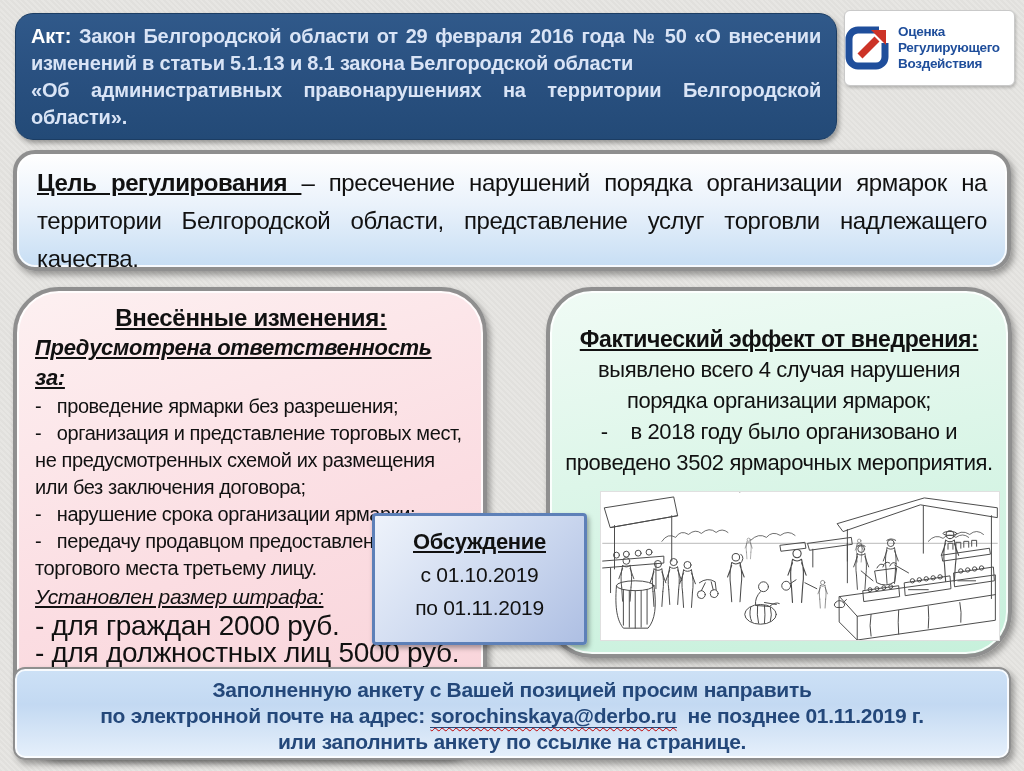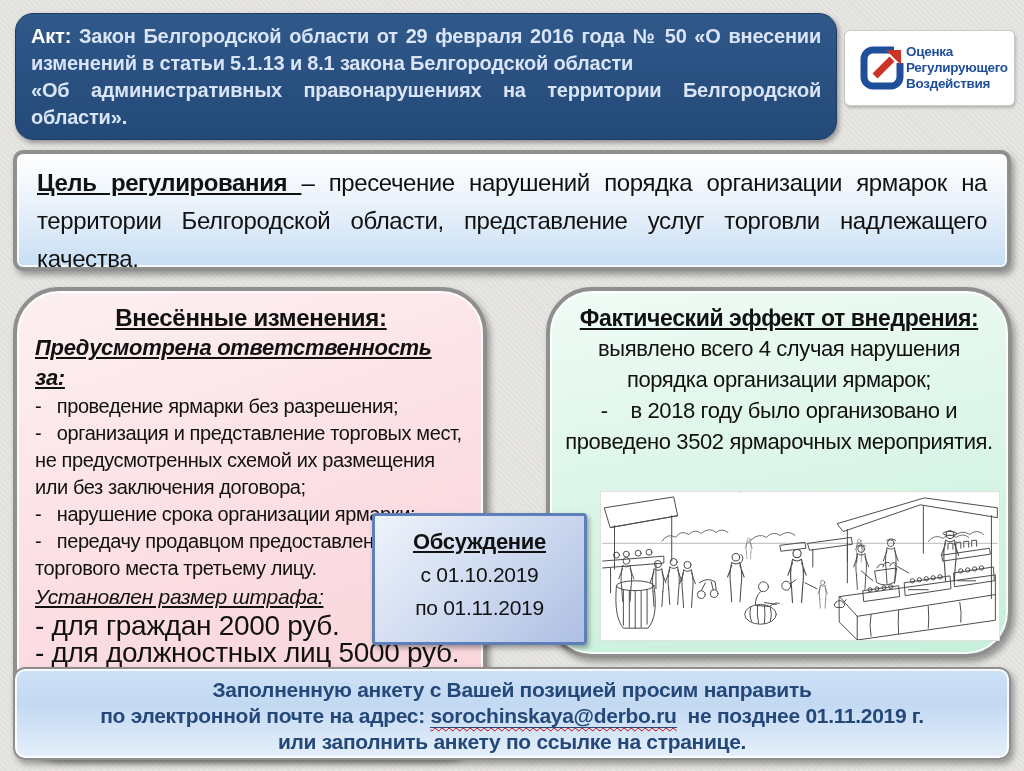--- a/index.html
+++ b/index.html
@@ -19,34 +19,33 @@
     box-shadow:2px 3px 5px rgba(0,0,0,.35);
     padding:9px 15px 6px 15px;
   }
   .header-box p{ text-align:justify; font-weight:bold; font-size:20px; line-height:27px; letter-spacing:-0.2px;}
   .act-label{ color:#ffffff; }
   .act-text{ color:#d9e4f6; }
   
   .logo-box{
     position:absolute; left:844px; top:10px; width:171px; height:76px;
     background:#ffffff; border-radius:6px; border:1px solid #c9c9c9;
-    display:flex; align-items:center; padding:6px 6px 6px 15px;
+    display:flex; align-items:center; gap:7px; padding:6px 6px 6px 0;
     box-shadow:1px 2px 3px rgba(0,0,0,.2);
-    margin-top:20px;
   }
   .logo-text{ display:flex; flex-direction:column; }
   .logo-text span{ color:#1f4e9b; font-weight:bold; font-size:13.5px; line-height:16px; letter-spacing:-0.3px;}
   
   .panel{
     position:absolute; border:4px solid #8f8f8f;
     box-shadow:3px 4px 6px rgba(0,0,0,.35), inset 0 0 0 2px rgba(255,255,255,.85);
   }
   
   .goal-box{
-    left:13px; top:150px; width:998px; height:121px; border-radius:10px;
+    left:13px; top:150px; width:998px; height:121px; border-radius:22px;
     background:linear-gradient(180deg,#ffffff 0%, #eaf2fb 45%, #c7def4 100%);
     padding:10px 20px 6px 20px;
   }
   .goal-box p{ text-align:justify; font-size:24px; line-height:38px; color:#111; letter-spacing:-0.4px;}
   .goal-label{ font-weight:bold; text-decoration:underline; }
   
   .changes-box{
     left:13px; top:287px; width:474px; height:471px; border-radius:46px;
     background:linear-gradient(160deg,#fdf0f1 0%, #fbdde2 55%, #f8d2d8 100%);
     padding:12px 16px 8px 18px; color:#111;
@@ -55,21 +54,21 @@
   .changes-subtitle{ font-weight:bold; font-style:italic; font-size:22px; line-height:30px; text-decoration:underline; letter-spacing:-0.3px;}
   .changes-item{ font-size:20px; line-height:27px; letter-spacing:-0.4px;}
   .fines-title{ font-weight:normal; font-style:italic; font-size:21px; line-height:30px; text-decoration:underline; letter-spacing:-0.3px;}
   .fine-item{ font-size:28px; line-height:27px; letter-spacing:-0.3px;}
   
   .effect-box{
     left:546px; top:287px; width:466px; height:371px; border-radius:46px;
     background:linear-gradient(170deg,#f0fbf5 0%, #ddf6e9 45%, #c6f0db 100%);
     padding:12px 14px; color:#111;
   }
-  .effect-title{ text-align:center; font-weight:bold; font-size:23px; line-height:30px; text-decoration:underline; letter-spacing:-0.4px;}
+  .effect-title{ text-align:center; font-weight:bold; font-size:23px; line-height:30px; text-decoration:underline; letter-spacing:-0.4px;margin-top:21px;}
   .effect-line{ text-align:center; font-size:22px; line-height:31px; letter-spacing:-0.4px;}
   .market-illustration{
     position:absolute; left:50px; top:200px; width:400px; height:150px;
     background:#ffffff; border:1px solid #e0e0e0;
   }
   
   .discussion-box{
     position:absolute; left:372px; top:513px; width:215px; height:132px; border-radius:4px;
     background:linear-gradient(135deg,#eef3fb 0%, #ccd8ef 55%, #aebfe3 100%);
     border:3px solid #5d80b8; box-shadow:2px 3px 5px rgba(0,0,0,.35);

